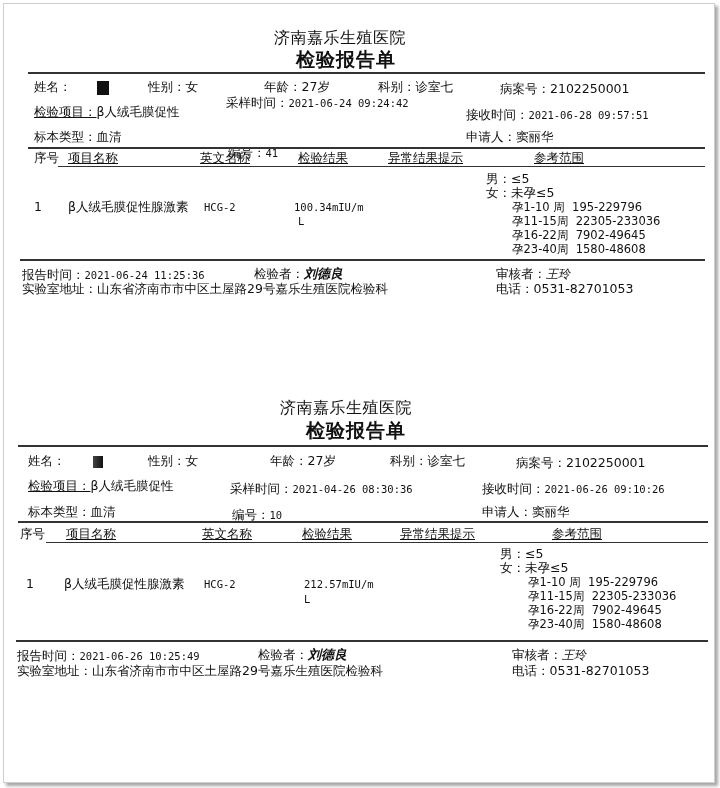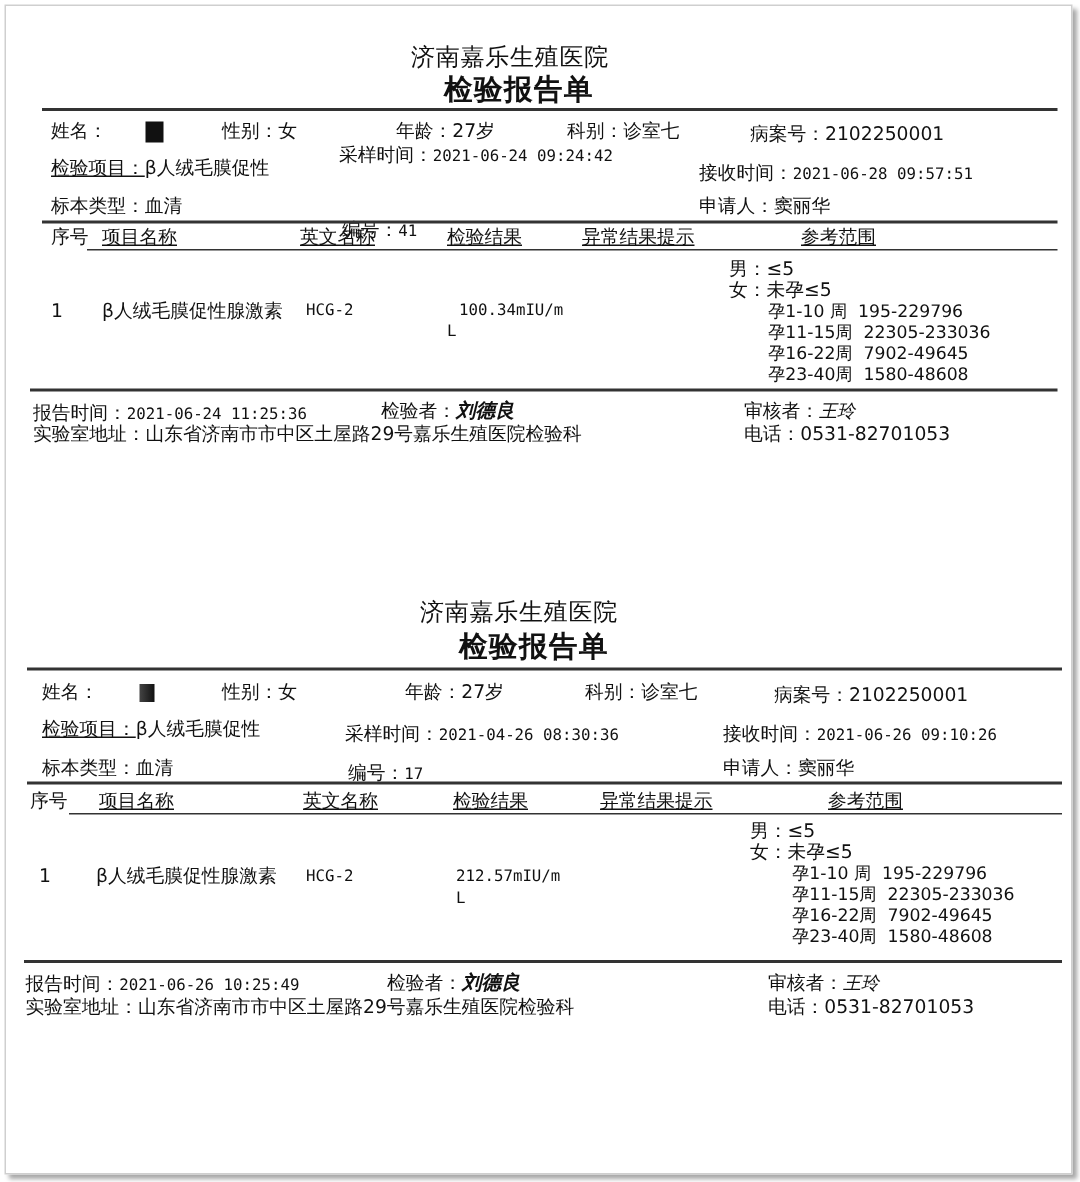--- a/index.html
+++ b/index.html
@@ -83,21 +83,21 @@
     <div class="abs f13 u" style="left:298px; top:150px;">检验结果</div>
     <div class="abs f13 u" style="left:388px; top:150px;">异常结果提示</div>
     <div class="abs f13 u" style="left:534px; top:150px;">参考范围</div>
     <div class="rule-thin" style="left:58px; top:166px; width:647px;"></div>
   </div>
 
   <div>
     <div class="abs f13" style="left:34px; top:199px;">1</div>
     <div class="abs f13" style="left:68px; top:199px;">β人绒毛膜促性腺激素</div>
     <div class="abs mono" style="left:204px; top:201px;">HCG-2</div>
-    <div class="abs mono" style="left:306px; top:201px;">100.34mIU/m</div>
+    <div class="abs mono" style="left:294px; top:201px;">100.34mIU/m</div>
     <div class="abs mono" style="left:298px; top:215px;">L</div>
     <div class="abs f13" style="left:388px; top:199px;"></div>
     <div class="abs" style="left:486px; top:172px;">
       <div class="ref-line" style="font-size:12.5px;">男：≤5</div>
       <div class="ref-line" style="font-size:12.5px;">女：未孕≤5</div>
       <div class="ref-line" style="padding-left:26px; white-space:pre;">孕1-10 周  195-229796</div>
       <div class="ref-line" style="padding-left:26px; white-space:pre;">孕11-15周  22305-233036</div>
       <div class="ref-line" style="padding-left:26px; white-space:pre;">孕16-22周  7902-49645</div>
       <div class="ref-line" style="padding-left:26px; white-space:pre;">孕23-40周  1580-48608</div>
     </div>
@@ -152,21 +152,21 @@
     <span class="f13">采样时间：</span><span class="mono">2021-04-26 08:30:36</span>
   </div>
   <div class="abs" style="left:482px; top:478px;">
     <span class="f13">接收时间：</span><span class="mono">2021-06-26 09:10:26</span>
   </div>
 
   <div class="abs f13" style="left:28px; top:504px;">
     <span>标本类型：</span><span>血清</span>
   </div>
   <div class="abs" style="left:232px; top:504px;">
-    <span class="f13">编号：</span><span class="mono">17</span>
+    <span class="f13">编号：</span><span class="mono">10</span>
   </div>
   <div class="abs f13" style="left:482px; top:504px;">
     <span>申请人：</span><span>窦丽华</span>
   </div>
 
   <div class="rule-thin" style="left:18px; top:521px; width:690px; height:2px;"></div>
 
   <div>
     <div class="abs f13" style="left:20px; top:526px;">序号</div>
     <div class="abs f13 u" style="left:66px; top:526px;">项目名称</div>

